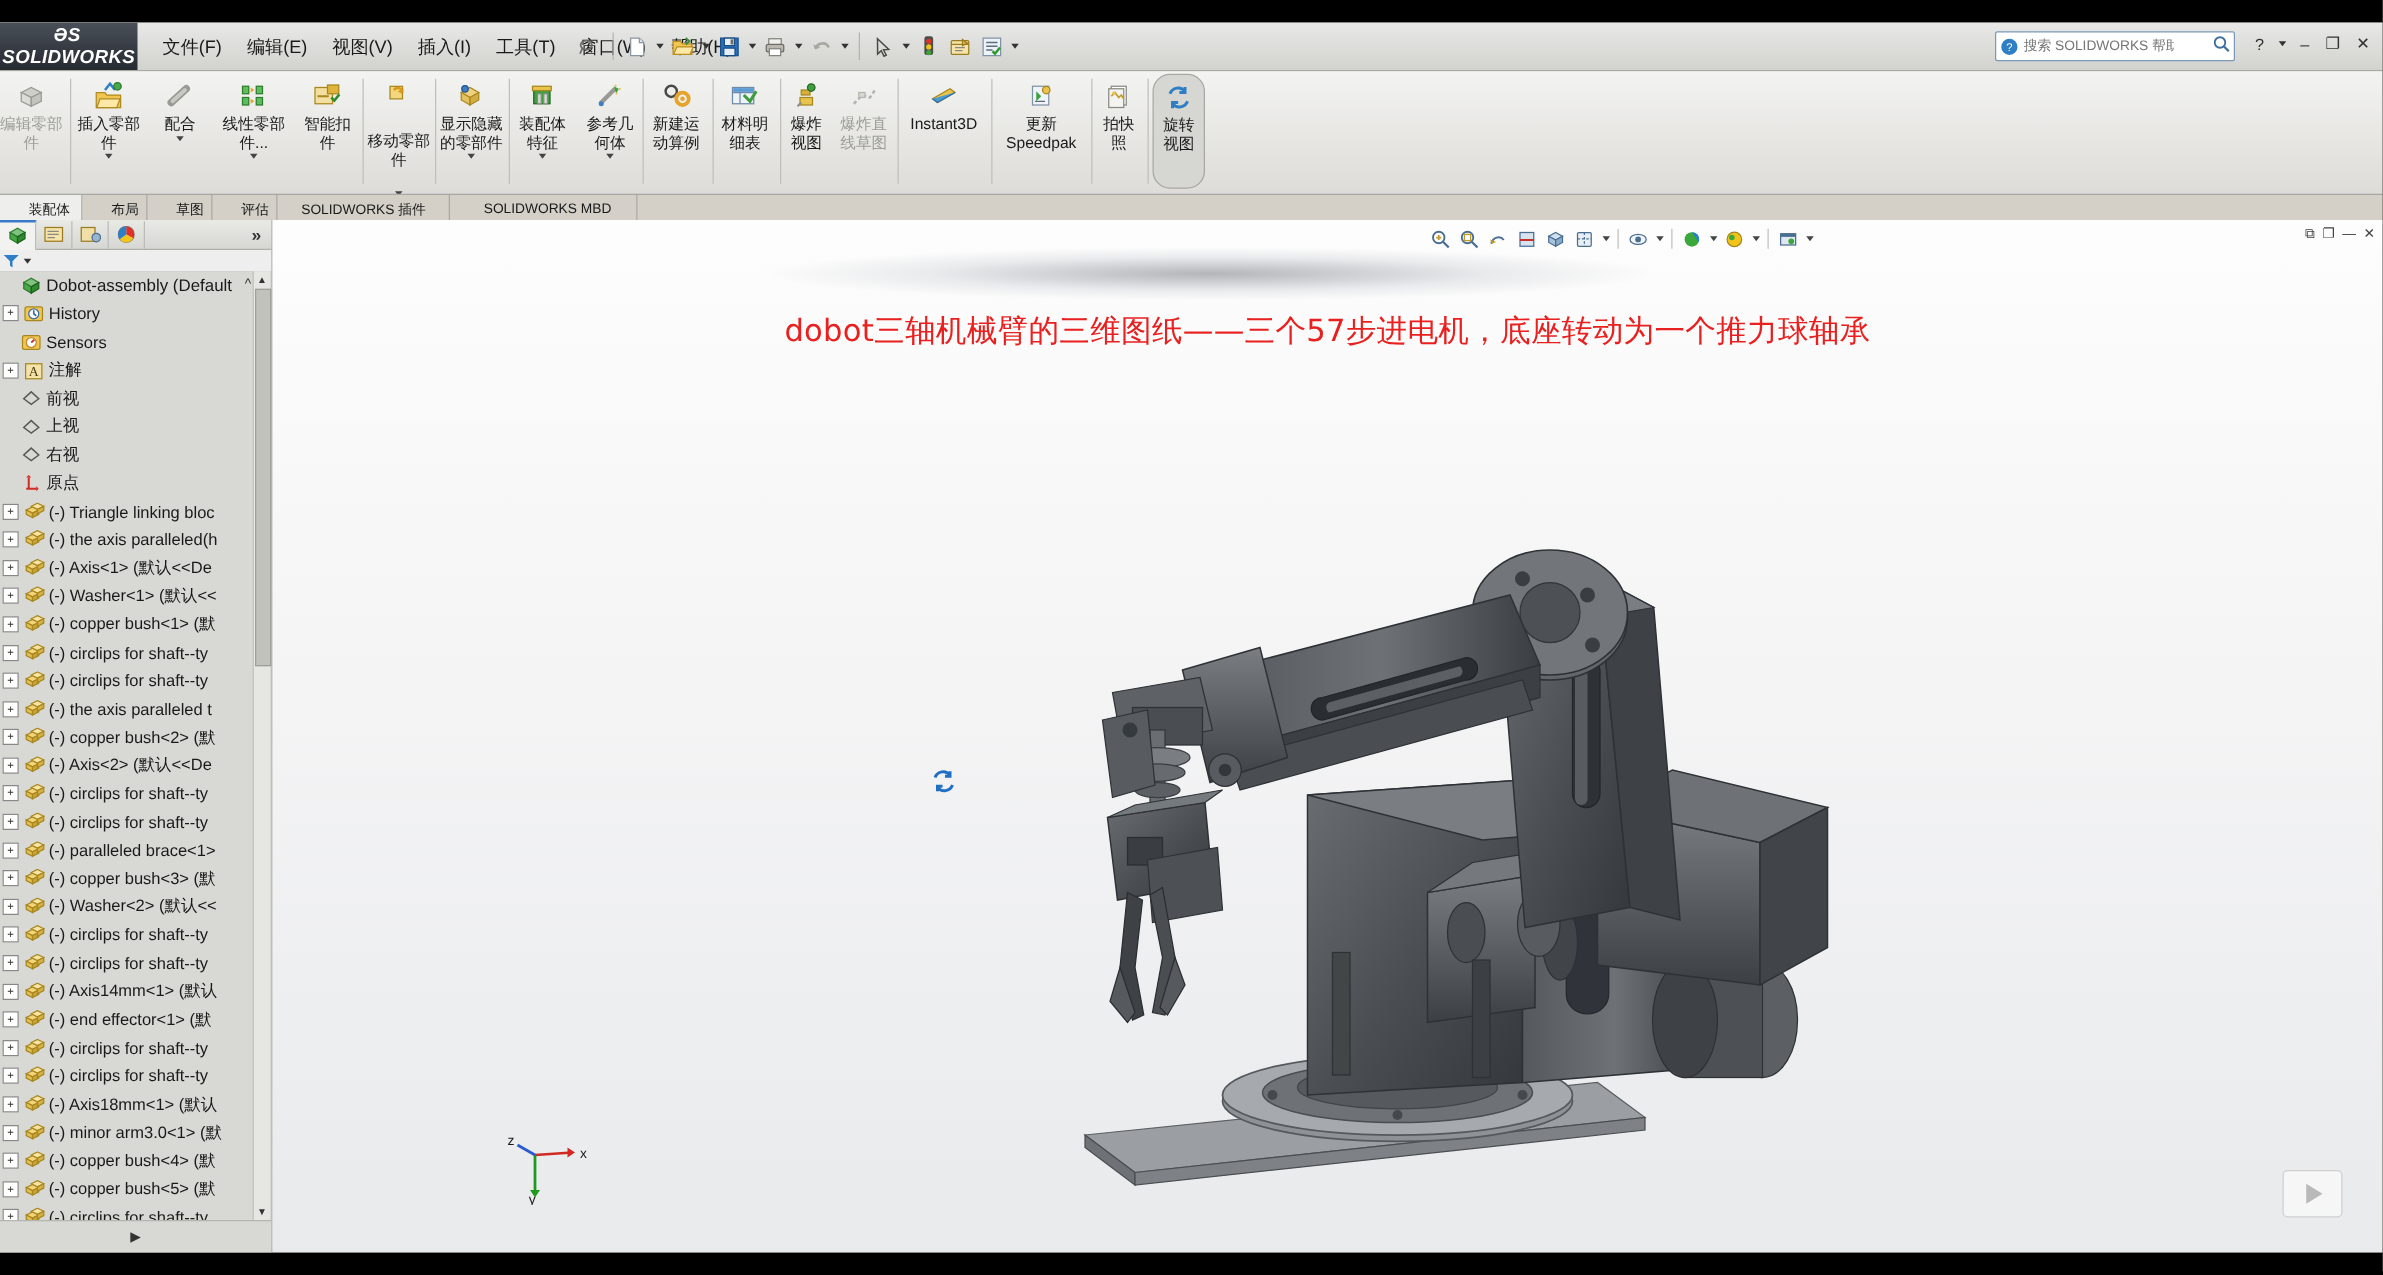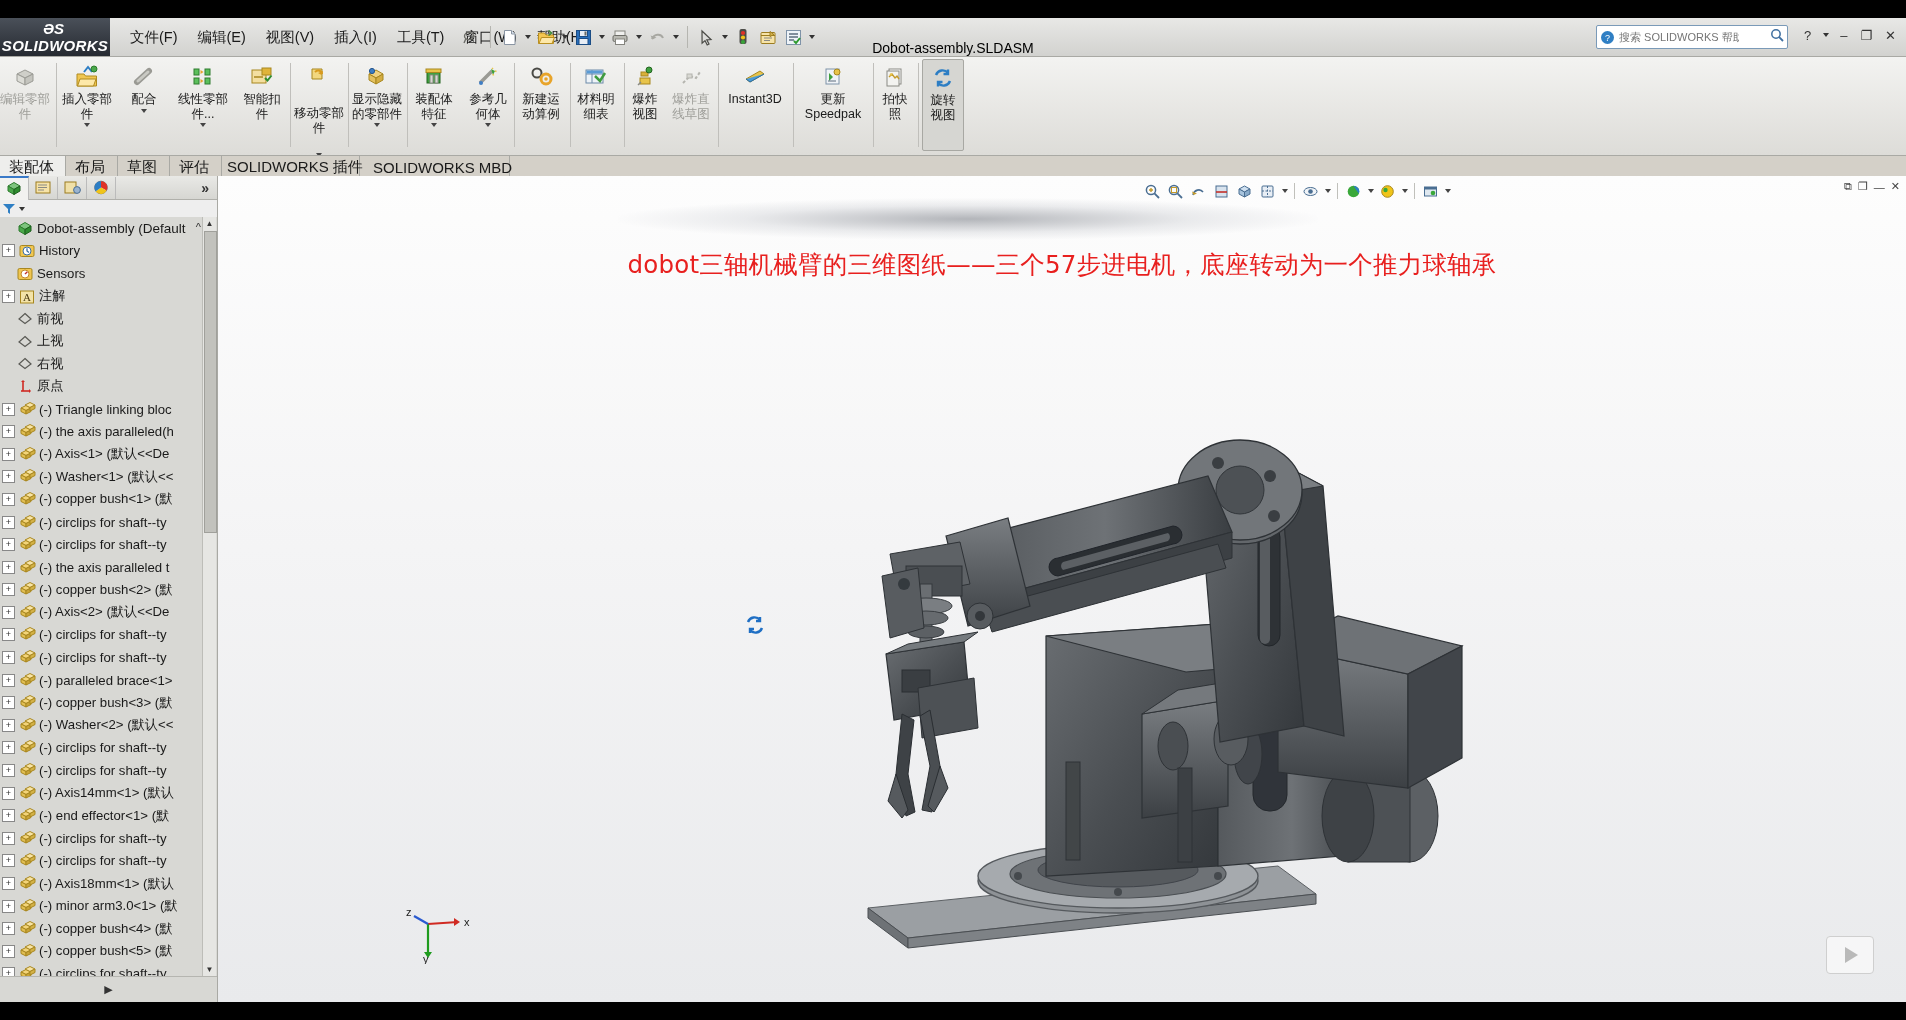--- a/index.html
+++ b/index.html
@@ -37,25 +37,25 @@
 
   
   .ribbon{position:relative;height:98px;background:linear-gradient(#f3f3f1,#dddcd8);border-bottom:1px solid #a9a9a4;overflow:hidden;}
   .rb-item{position:absolute;top:2px;height:92px;display:flex;flex-direction:column;align-items:center;
            justify-content:flex-start;padding:4px 3px 0;box-sizing:border-box;}
   .rb-item .ic{height:26px;display:flex;align-items:flex-end;justify-content:center;margin-bottom:3px;}
   .rb-item .lbl{font-size:12.5px;line-height:14.5px;text-align:center;color:#1a1a1a;max-width:100%;}
   .rb-item.disabled .lbl{color:#9e9e99;}
   .rb-item .dd{width:0;height:0;border-left:3.5px solid transparent;border-right:3.5px solid transparent;border-top:4px solid #444;margin-top:2px;}
   .rb-sep{position:absolute;top:6px;width:1px;height:84px;background:#c0bfbb;}
-  .rb-item.active{background:#d6d6d2;border:1px solid #a8a8a3;border-radius:2px;}
+  .rb-item.active{background:#d6d6d2;border:1px solid #a8a8a3;border-radius:14px;}
 
   
   .tabrow{position:relative;height:22px;background:#d4d0c8;border-bottom:1px solid #a9a9a4;}
-  .ftab{position:absolute;top:0;height:22px;display:flex;align-items:center;padding:0 9px;font-size:15px;
+  .ftab{position:absolute;top:0;height:22px;display:flex;align-items:center;padding:0 23px;font-size:11px;
         color:#1a1a1a;border-right:1px solid #a9a9a4;box-sizing:border-box;white-space:nowrap;}
   .ftab.sel{background:#eeeeec;font-weight:normal;}
 
   
   .leftpanel{position:absolute;left:0;top:158px;width:217px;bottom:0;background:#d8d8d4;border-right:1px solid #a9a9a4;}
   .lp-tabs{height:23px;background:linear-gradient(#e9e9e6,#d6d6d2);display:flex;align-items:center;border-bottom:1px solid #b0b0ab;}
   .lp-tab{width:28px;height:22px;display:flex;align-items:center;justify-content:center;border-right:1px solid #bbb;}
   .lp-tab.sel{background:#f2f2f0;border-top:2px solid #3a7ac8;}
   .lp-more{margin-left:auto;font-size:14px;color:#333;padding-right:8px;font-weight:bold;}
   .lp-filter{height:17px;background:#eee;border-bottom:1px solid #b5b5b0;display:flex;align-items:center;padding-left:2px;gap:3px;}
@@ -208,21 +208,20 @@
             <rect x="1.5" y="1.5" width="14" height="14" fill="#eef3f8" stroke="#7f93a8"></rect>
             <path d="M4 5h9M4 8h9M4 11h5" stroke="#5d6d7e" stroke-width="1.3"></path>
             <path d="M9 12l2 2 4-5" fill="none" stroke="#2e9b2e" stroke-width="2"></path>
           </svg>
       </div>
       <div class="caret">
           <i></i>
         </div>
     </div>
 
-    <div class="doctitle">Dobot-assembly.SLDASM</div>
 
     <div class="searchwrap">
       <div class="sicon">
         <svg width="15" height="15" viewBox="0 0 15 15">
             <circle cx="7.5" cy="7.5" r="6.5" fill="#2f7fc4"></circle>
             <text x="7.5" y="11" font-size="9" fill="#fff" text-anchor="middle" font-family="Liberation Sans">?</text>
           </svg>
       </div>
       <input readonly="" placeholder="搜索 SOLIDWORKS 帮助" style="">
       <div class="magn">

